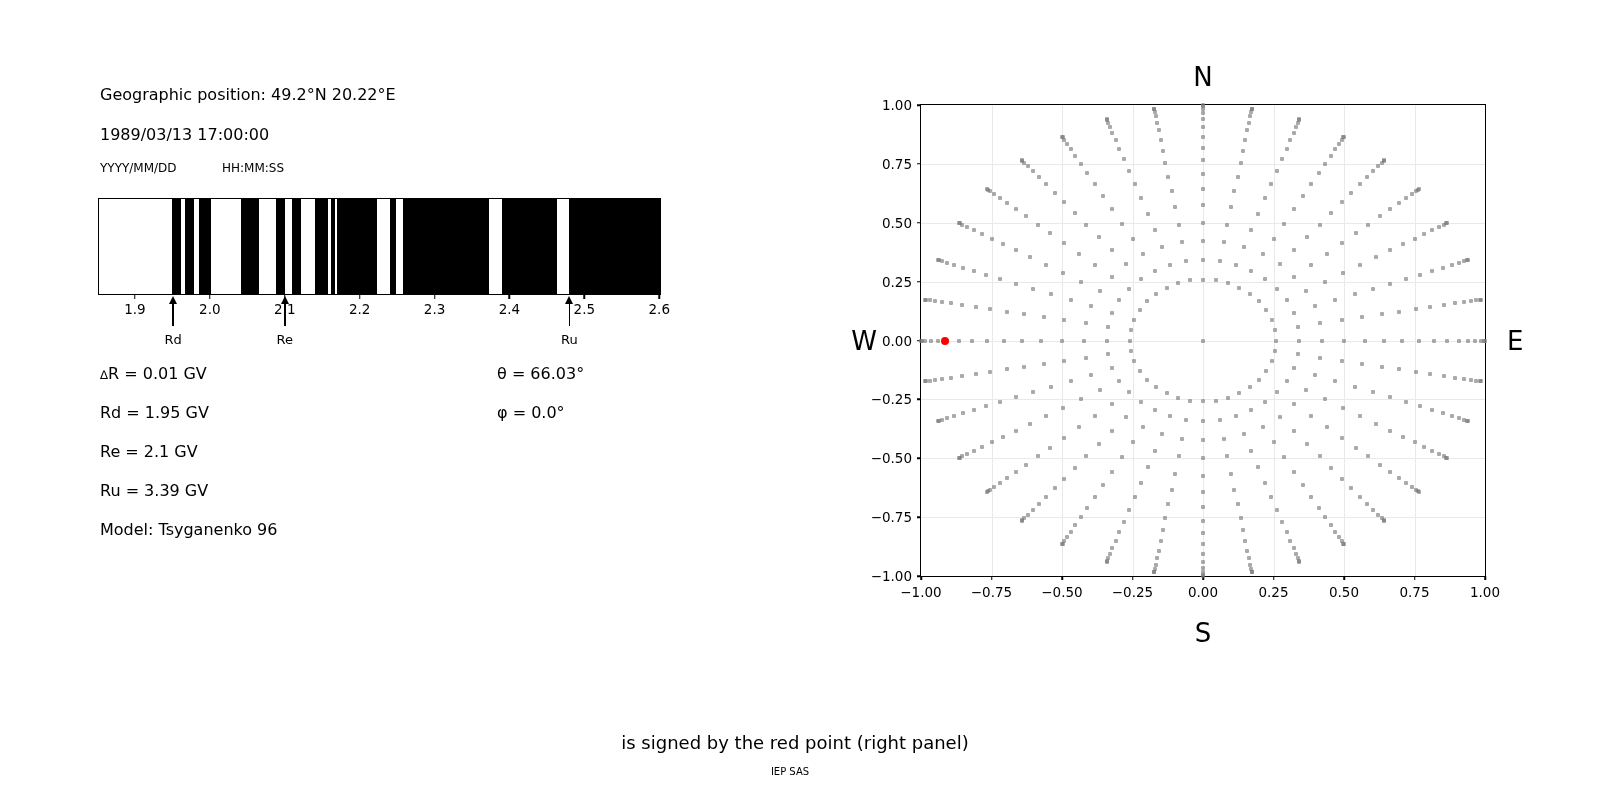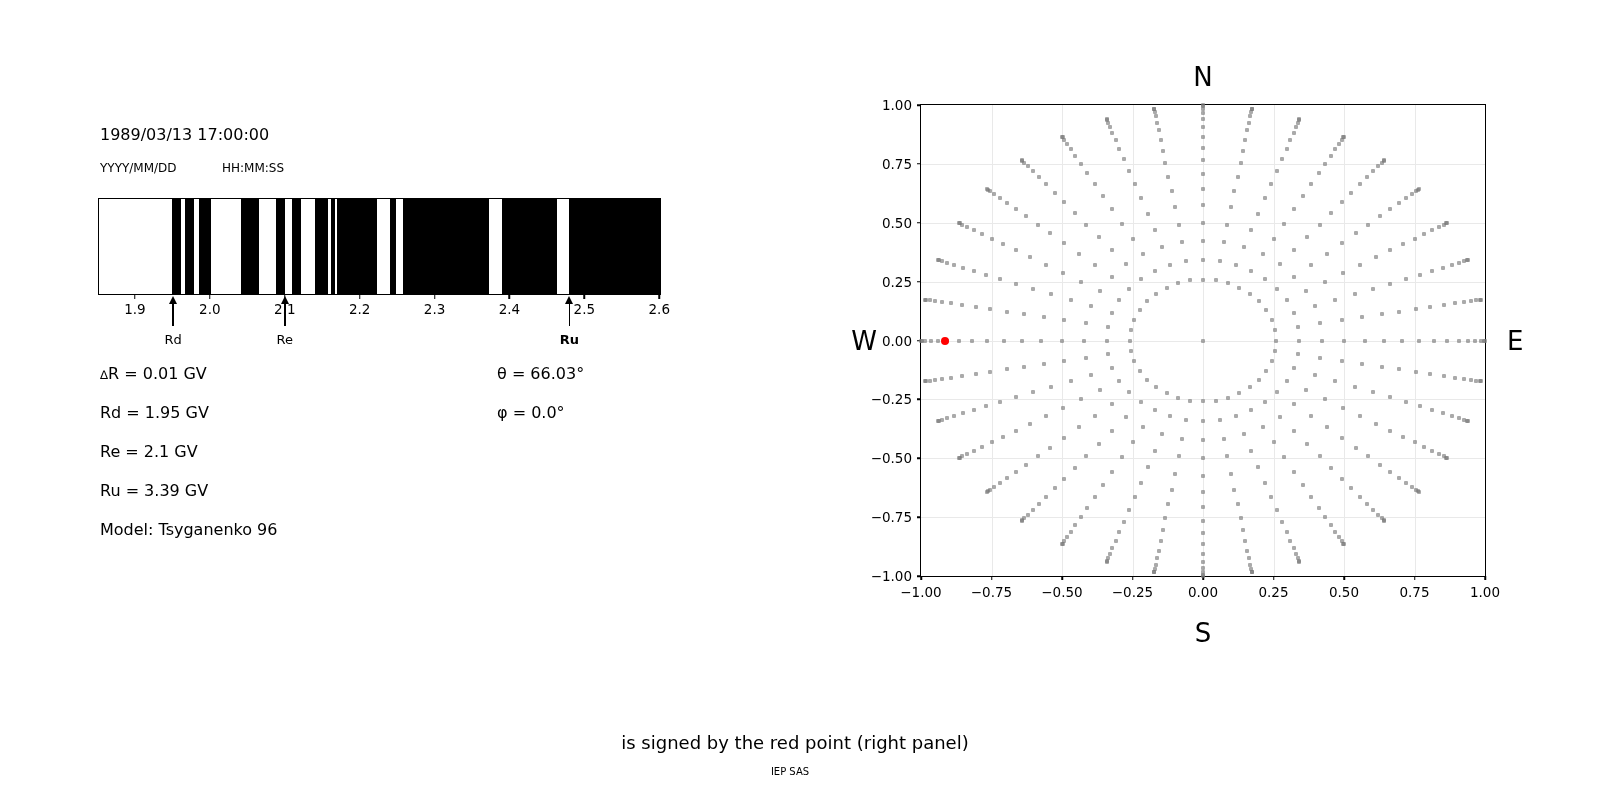--- a/index.html
+++ b/index.html
@@ -55,20 +55,21 @@
   
   .caption1{left:0;top:702px;width:1590px;text-align:center;font-size:18px;}
   .caption2{left:0;top:733px;width:1590px;text-align:center;font-size:18px;}
   .credit{left:0;top:766px;width:1580px;text-align:center;font-size:10px;}
 </style>
 </head>
 <body>
 
 <div id="figure">
 
+  <div class="txt geo">Geographic position: 49.2°N 20.22°E</div>
   <div class="txt datetime">1989/03/13 17:00:00</div>
   <div class="txt fmt-date">YYYY/MM/DD</div>
   <div class="txt fmt-time">HH:MM:SS</div>
 
   <div class="barcode" id="barcode">
       <div class="bar" style="left: 13.0841%; width: 1.60214%; background: rgb(0, 0, 0);"></div>
       <div class="bar" style="left: 15.3538%; width: 1.60214%; background: rgb(0, 0, 0);"></div>
       <div class="bar" style="left: 17.757%; width: 2.13618%; background: rgb(0, 0, 0);"></div>
       <div class="bar" style="left: 25.3672%; width: 3.07076%; background: rgb(0, 0, 0);"></div>
       <div class="bar" style="left: 31.5087%; width: 1.60214%; background: rgb(0, 0, 0);"></div>
@@ -103,21 +104,21 @@
       <div class="bc-arrowlabel" style="left: 13.2176%;">Rd</div>
       <div class="bc-arrow" style="left: 33.1108%;">
         <div class="head"></div>
         <div class="shaft"></div>
       </div>
       <div class="bc-arrowlabel" style="left: 33.1108%;">Re</div>
       <div class="bc-arrow" style="left: 83.8451%;">
         <div class="head"></div>
         <div class="shaft"></div>
       </div>
-      <div class="bc-arrowlabel" style="left: 83.8451%; font-weight: bold;">Ru</div>
+      <div class="bc-arrowlabel" style="left: 83.8451%;">Ru</div>
     </div>
 
   <div class="row" style="top:364px">
     <span class="delta">∆</span><span>R = 0.01 GV</span>
   </div>
   <div class="row" style="top:403px">Rd = 1.95 GV</div>
   <div class="row" style="top:442px">Re = 2.1 GV</div>
   <div class="row" style="top:481px">Ru = 3.39 GV</div>
   <div class="row" style="top:520px">Model: Tsyganenko 96</div>
   <div class="acol" style="top:364px">θ = 66.03°</div>

